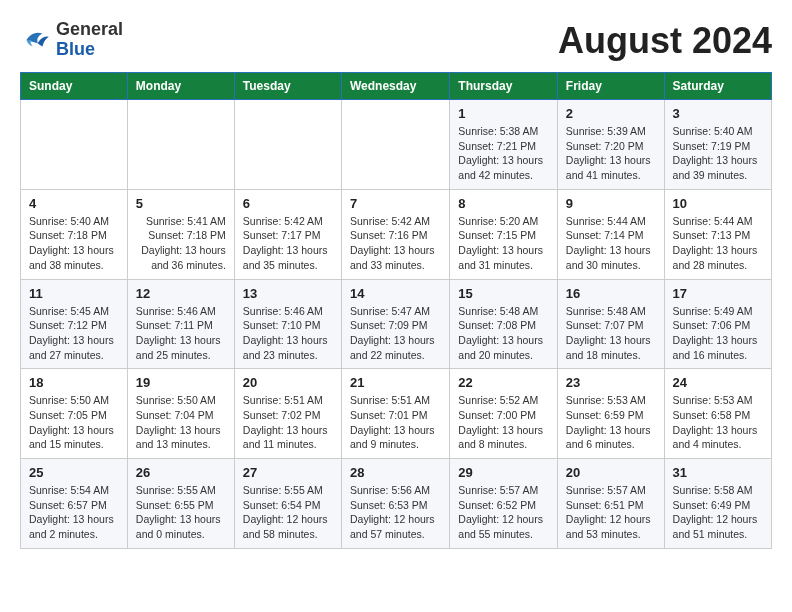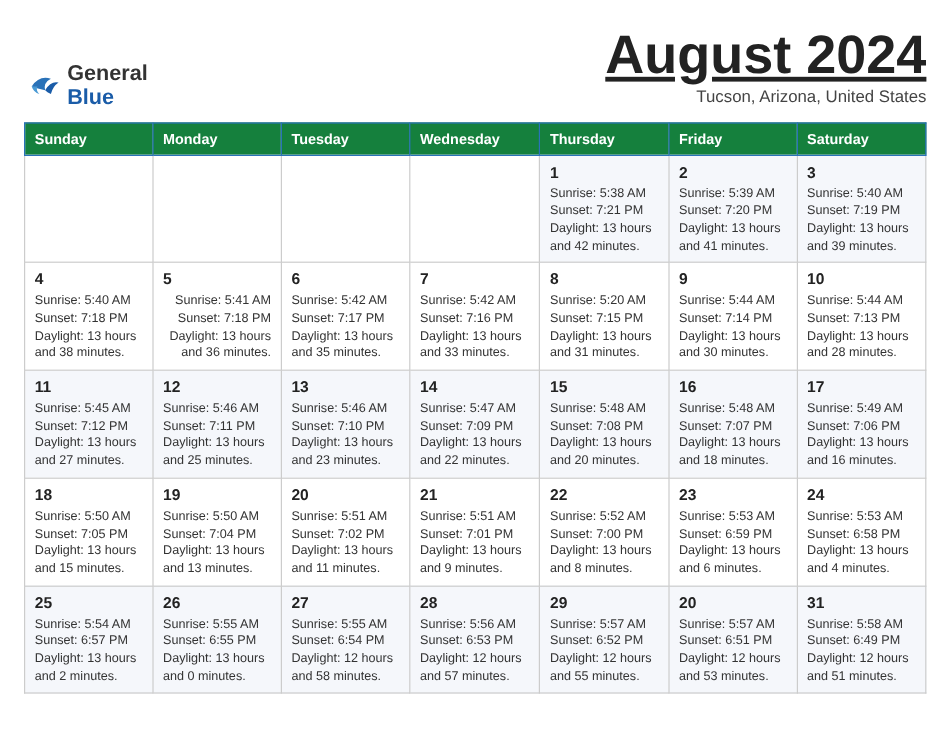--- a/index.html
+++ b/index.html
@@ -13,43 +13,41 @@
     .header {
       display: flex;
       justify-content: space-between;
       align-items: flex-start;
       margin-bottom: 10px;
     }
     .logo {
       display: flex;
       align-items: center;
       gap: 4px;
-      margin-top: 32px;
     }
     .logo-text {
       font-size: 18px;
       font-weight: bold;
       color: #333;
       line-height: 1.1;
     }
     .logo-text span {
       color: #1a5ca8;
     }
     .logo-bird {
       width: 32px;
       height: 32px;
     }
     .title-block {
       text-align: right;
     }
     .month-title {
-      font-size: 45px;
+      font-size: 36px;
       font-weight: bold;
       color: #222;
-      text-decoration: underline;
     }
     .location {
       font-size: 14px;
       color: #444;
     }
     table {
       width: 100%;
       border-collapse: collapse;
       font-size: 11px;
     }
@@ -98,21 +96,20 @@
       <path d="M22 24 Q28 14 36 16 Q30 20 28 28 Q24 26 22 24Z" fill="#1a5ca8"></path>
       <path d="M8 20 Q10 26 16 28 Q12 24 14 20Z" fill="#4a9ad4"></path>
     </svg>
     <div class="logo-text">
       <div>General</div>
       <div><span>Blue</span></div>
     </div>
   </div>
   <div class="title-block">
     <div class="month-title">August 2024</div>
-    <div class="location">Tucson, Arizona, United States</div>
   </div>
 </div>
 
 <table>
   <thead>
     <tr>
     <th>Sunday</th>
         <th>Monday</th>
         <th>Tuesday</th>
         <th>Wednesday</th>

